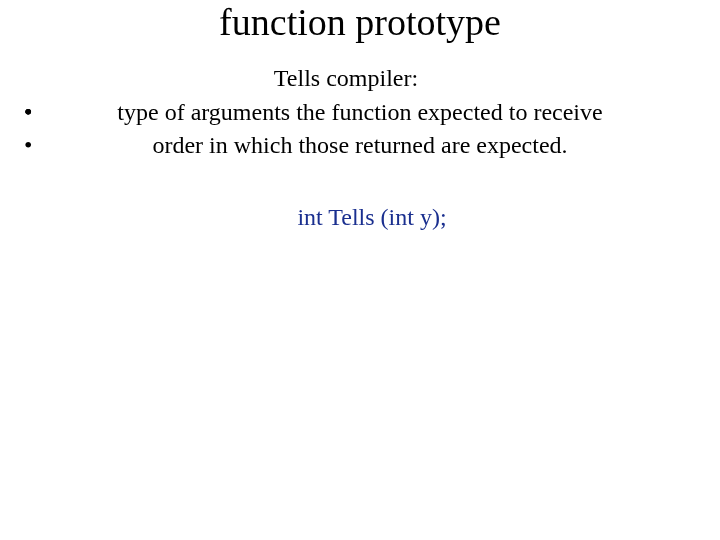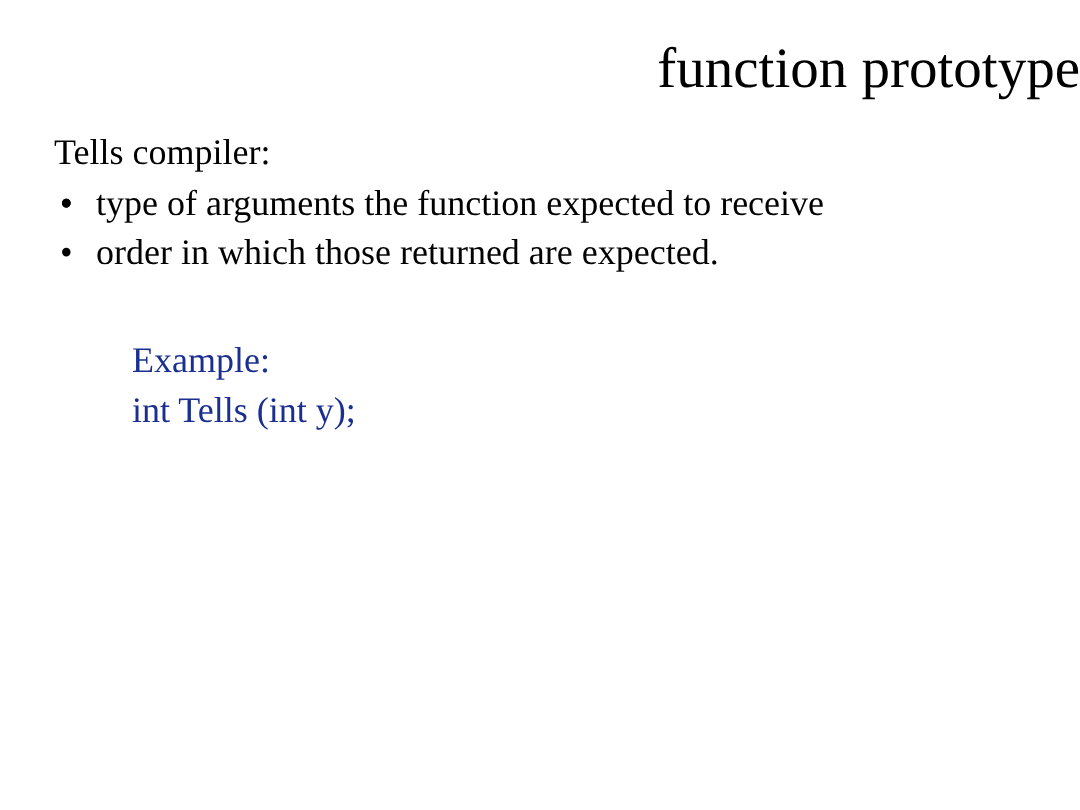--- a/index.html
+++ b/index.html
@@ -12,29 +12,29 @@
     color: #000000;
   }
   .slide {
     width: 720px;
     height: 540px;
     position: relative;
     box-sizing: border-box;
   }
   .title {
     font-size: 38px;
-    text-align: right;
-    padding-top: 24px;
+    text-align: center;
     padding-bottom: 18px;
   }
   .body {
     font-size: 24px;
     line-height: 1.35;
-    padding-left: 36px;
+    padding-left: 20px;
     padding-right: 48px;
+    text-align: center;
   }
   .intro {
     margin-bottom: 2px;
   }
   ul.bullets {
     list-style: none;
     margin: 0;
     padding: 0;
   }
   ul.bullets li {
@@ -74,17 +74,16 @@
         <span class="dot">•</span>
         <span>type of arguments the function expected to receive</span>
       </li>
       <li>
         <span class="dot">•</span>
         <span>order in which those returned are expected.</span>
       </li>
     </ul>
 
     <div class="example-block">
-      <div>Example:</div>
       <div>int Tells (int y);</div>
     </div>
   </div>
 </div>
 
 </body></html>

